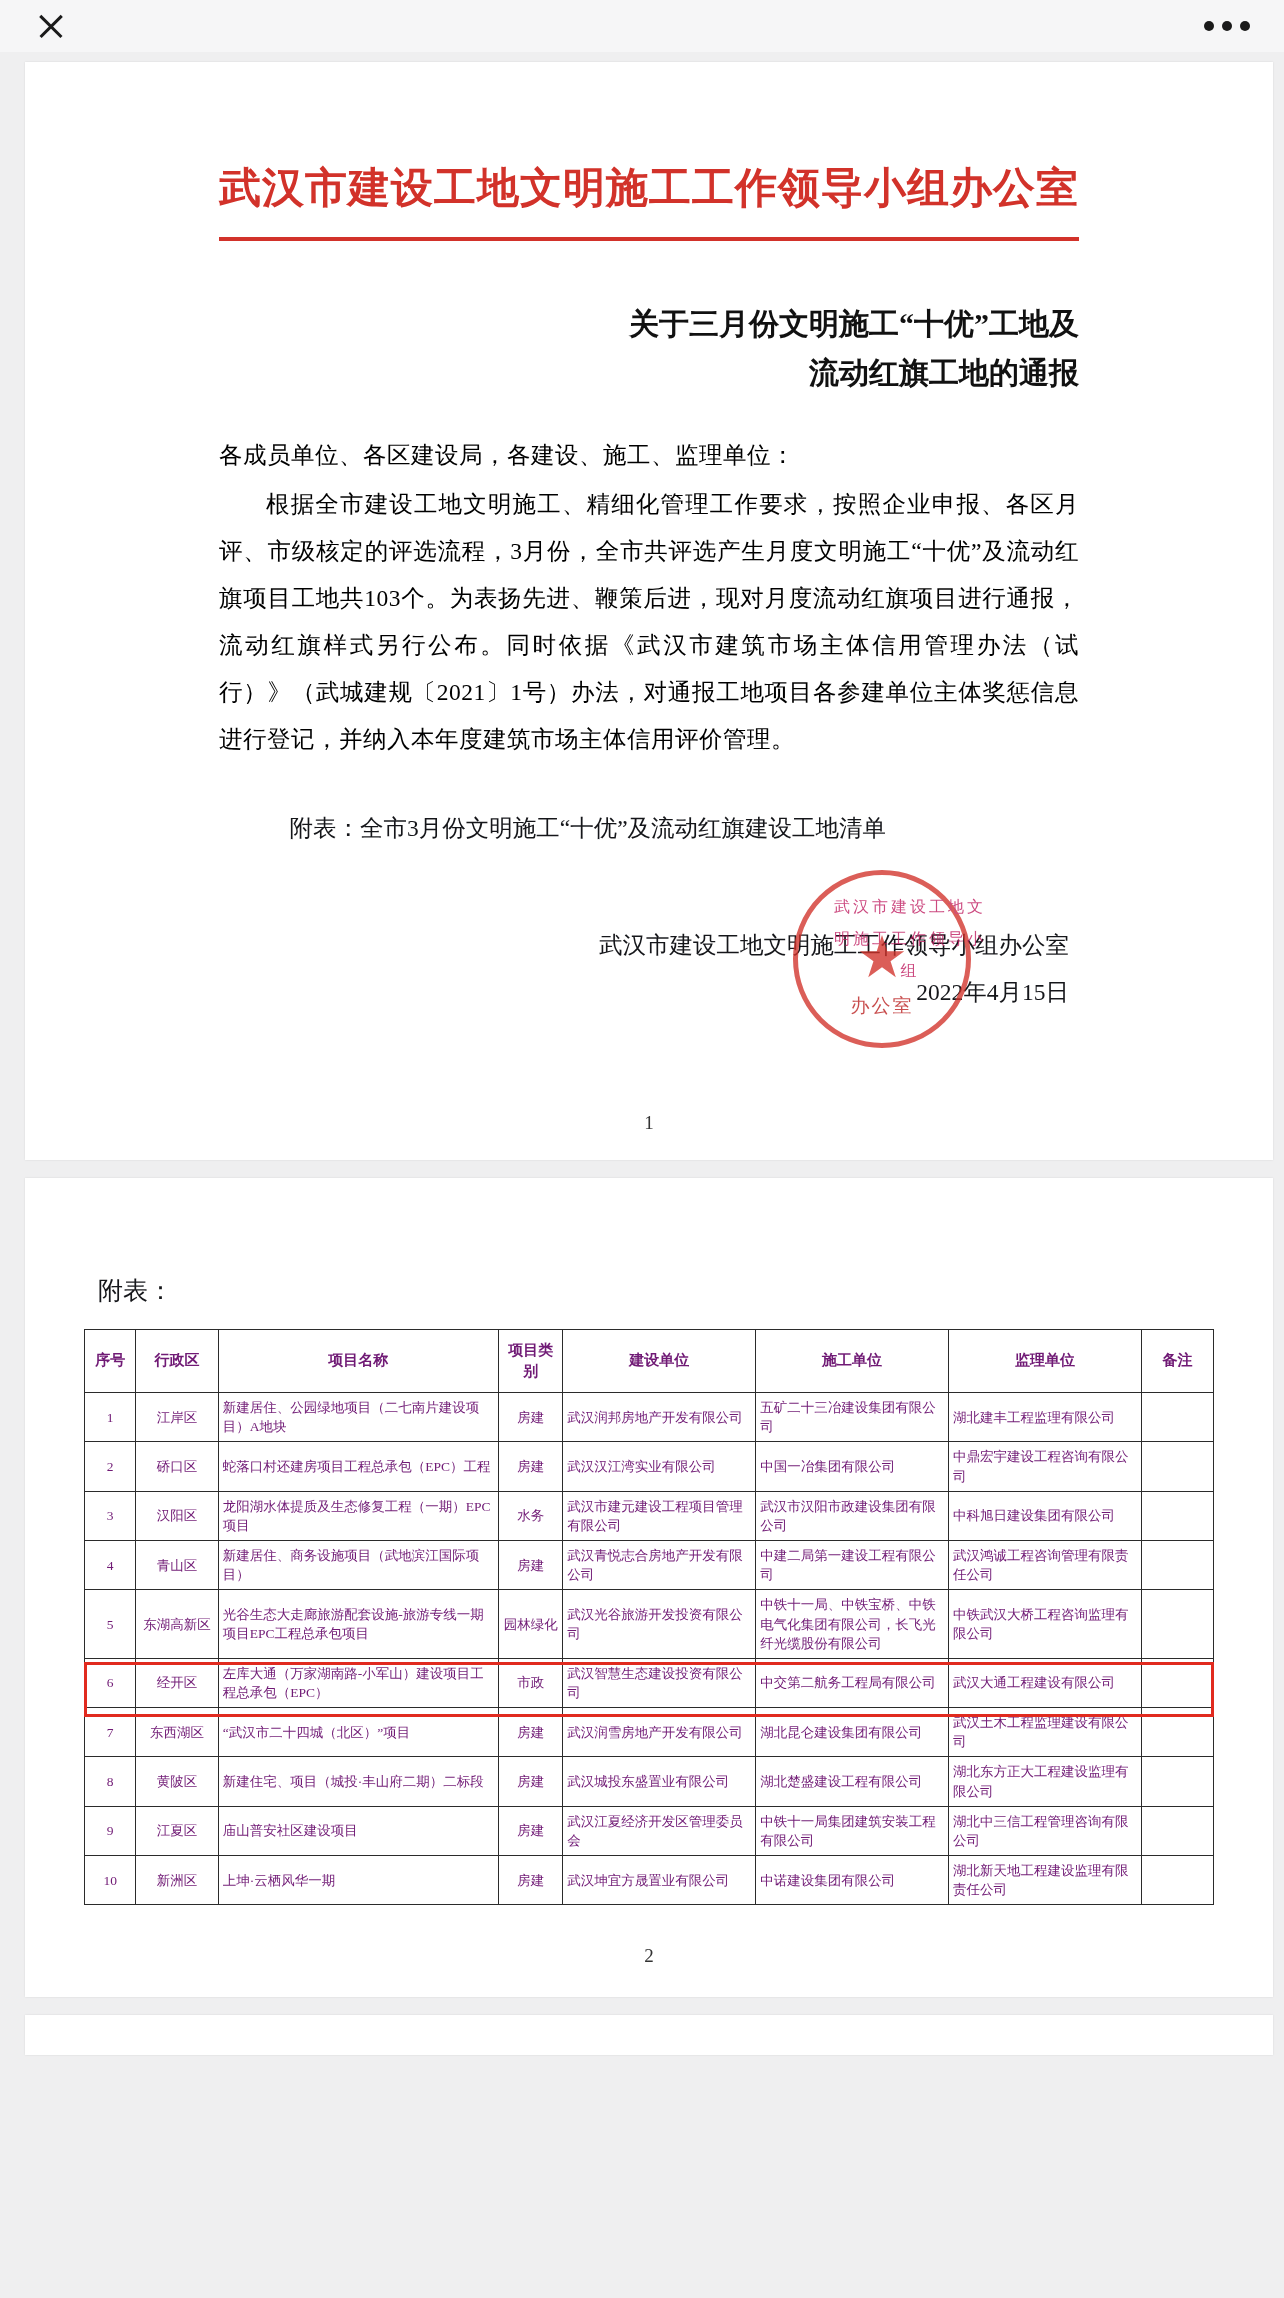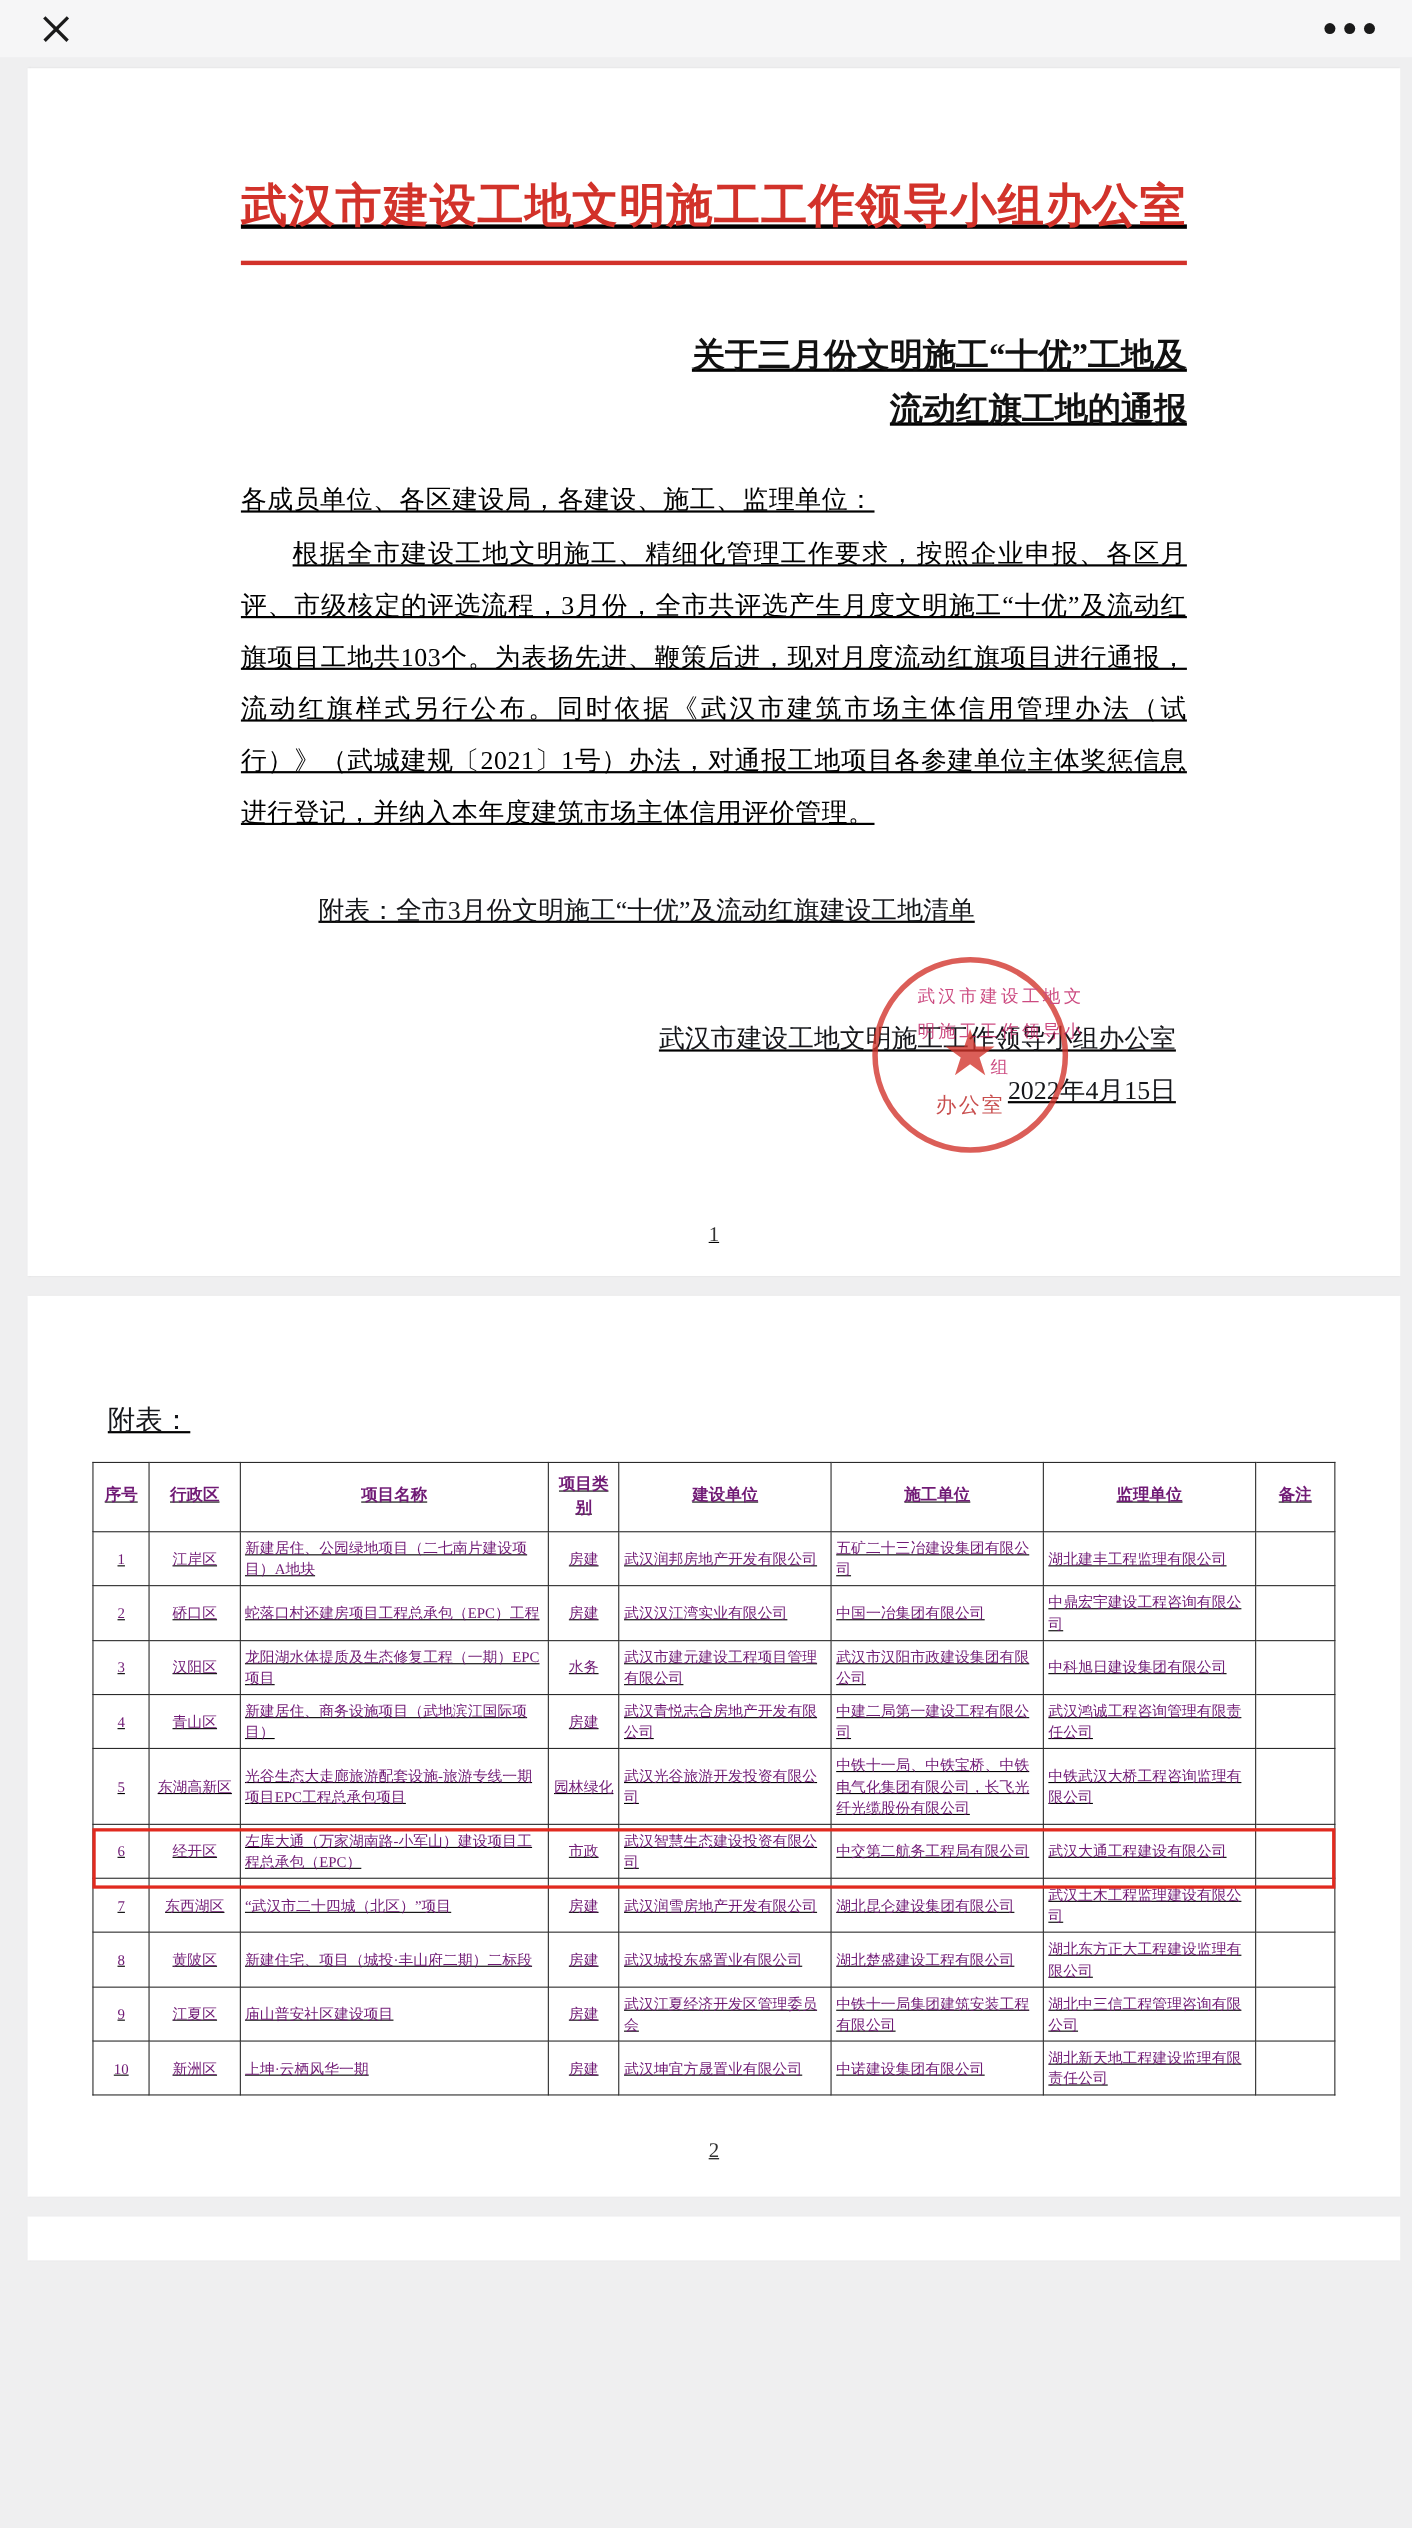--- a/index.html
+++ b/index.html
@@ -34,21 +34,21 @@
   .close-icon:after  { transform: rotate(-45deg); }
   .dots {
     display: flex; gap: 8px; align-items: center;
   }
   .dots span {
     width: 10px; height: 10px; border-radius: 50%;
     background: #1a1a1a; display: block;
   }
 
   
-  .sheet-wrap { padding: 10px 18px 0 25px; text-decoration: underline; }
+  .sheet-wrap { padding: 10px 18px 0 25px; }
   .sheet {
     background: #ffffff;
     width: 1248px;
     margin: 0 auto 18px auto;
     box-shadow: 0 0 2px rgba(0,0,0,.10);
   }
 
   
   .page1 { padding: 42px 0 26px 0; position: relative; }
   .p1-inner {

